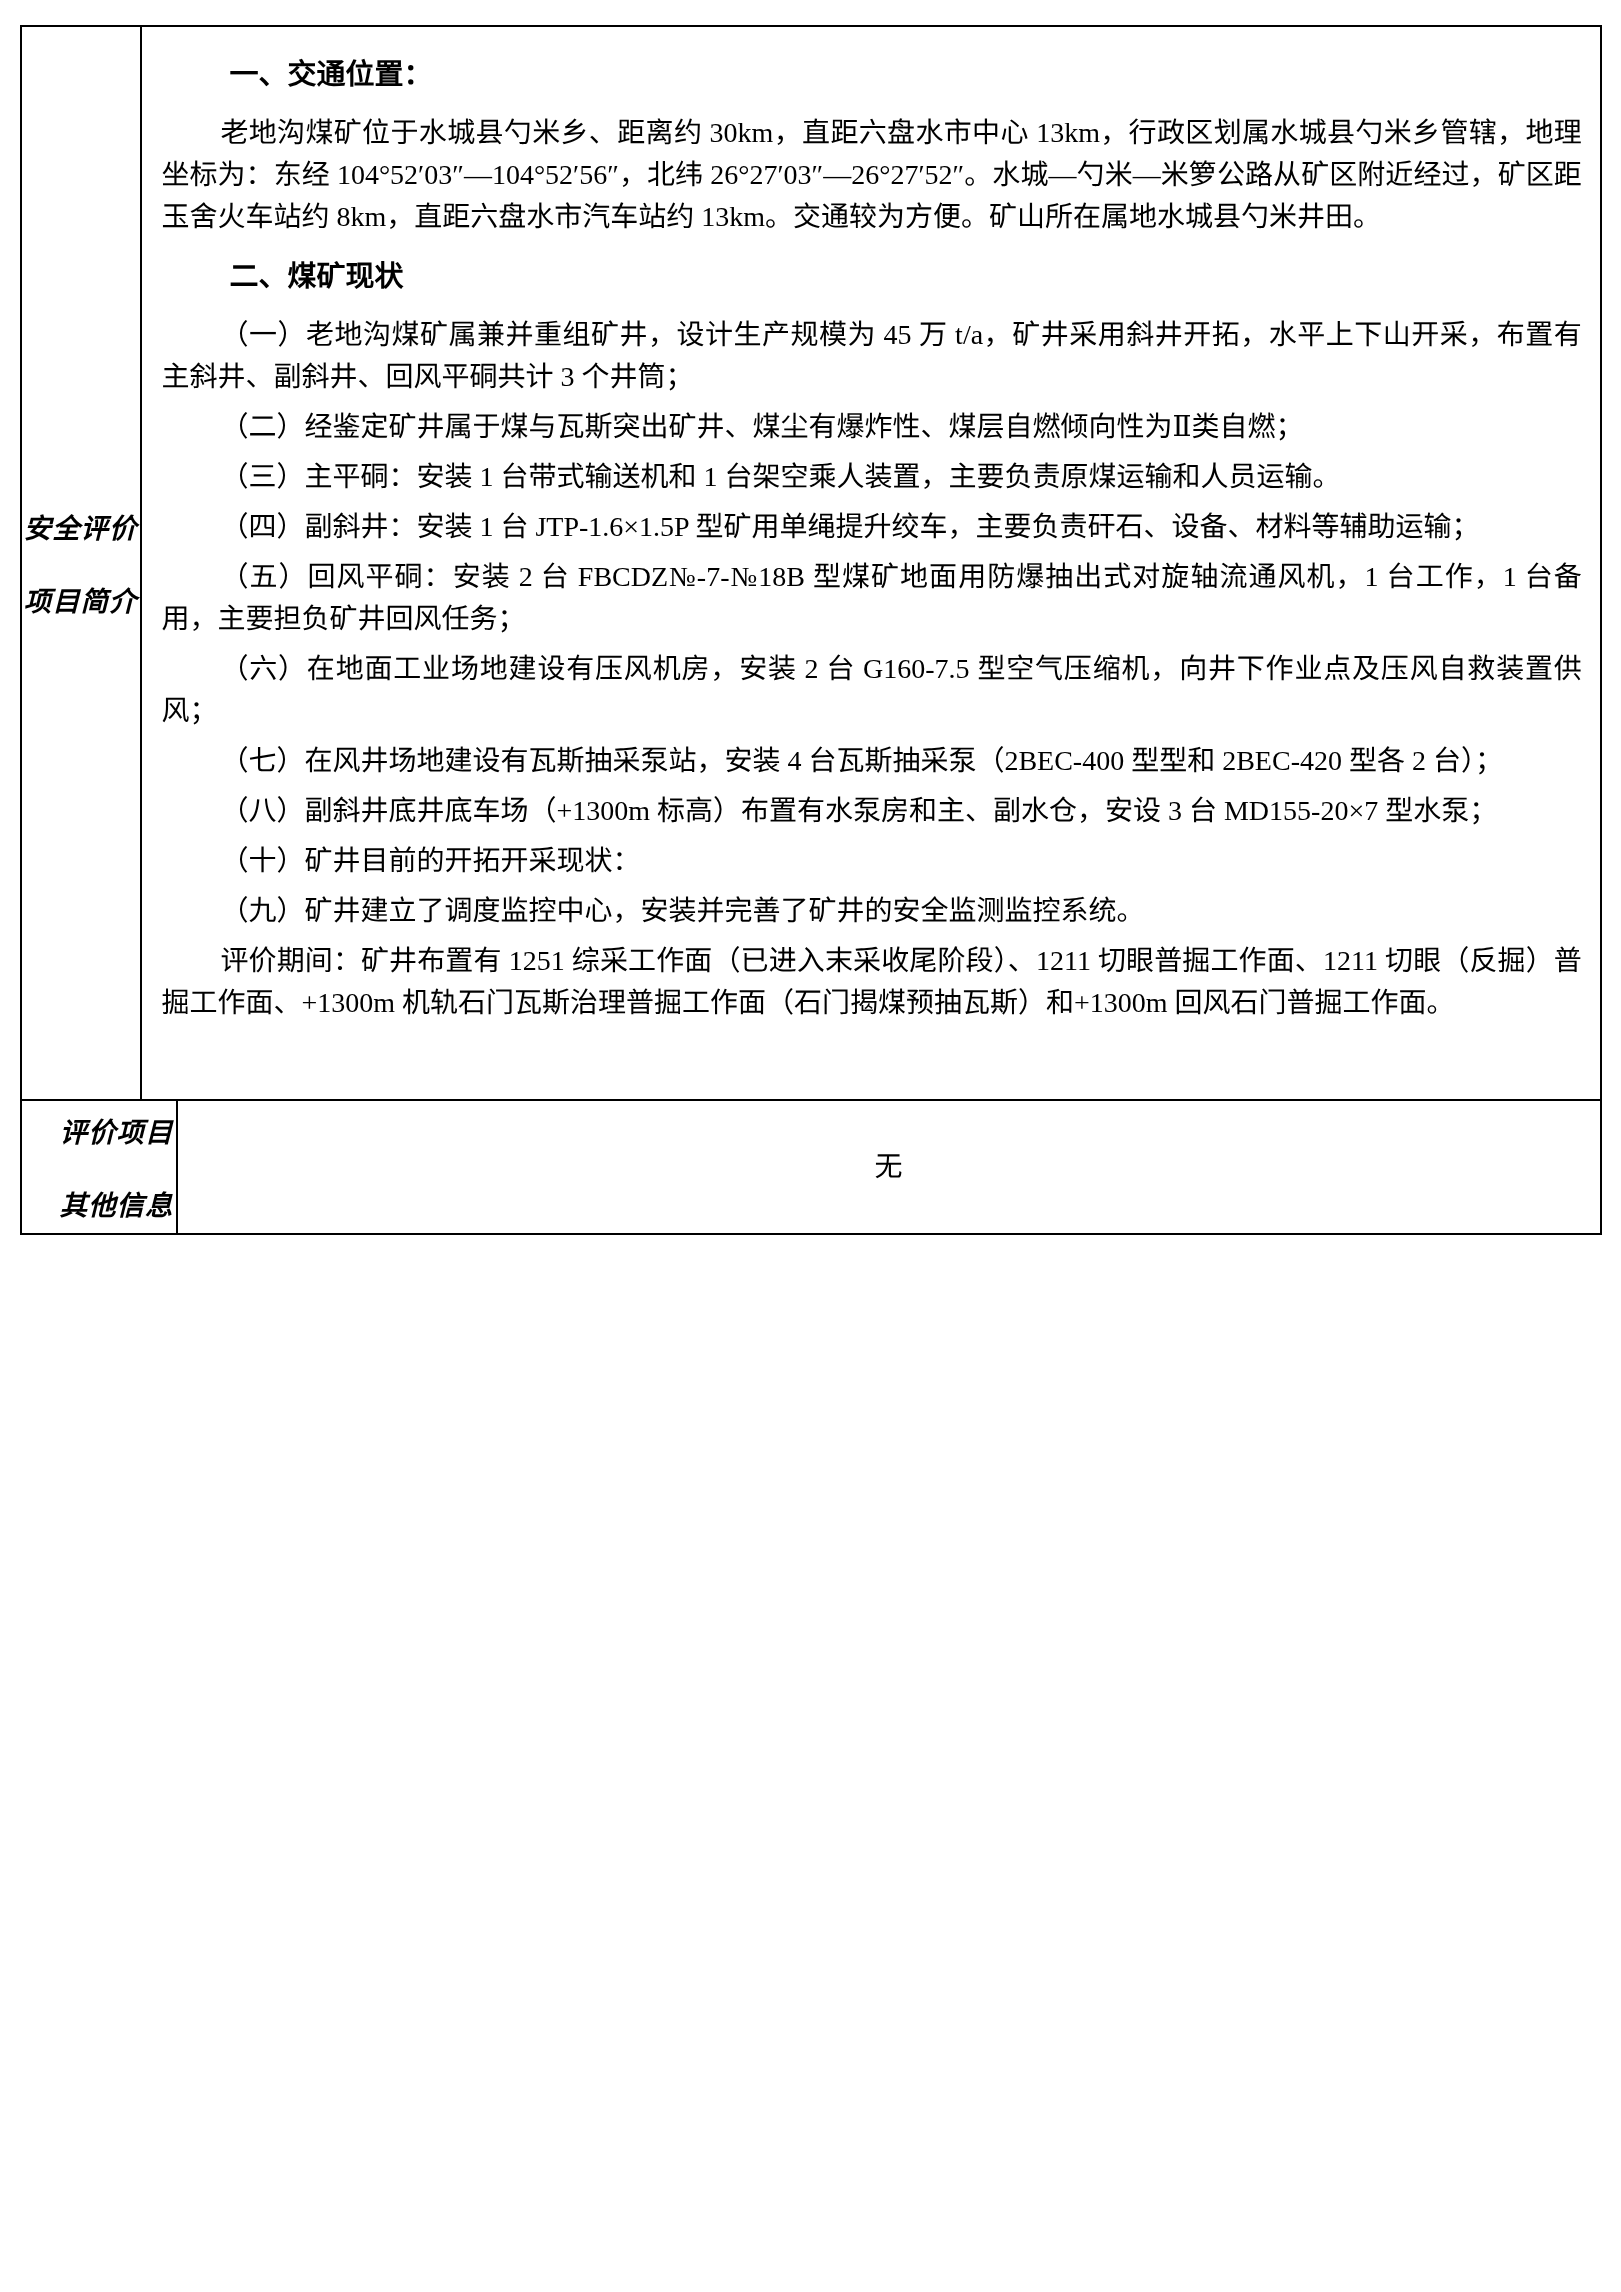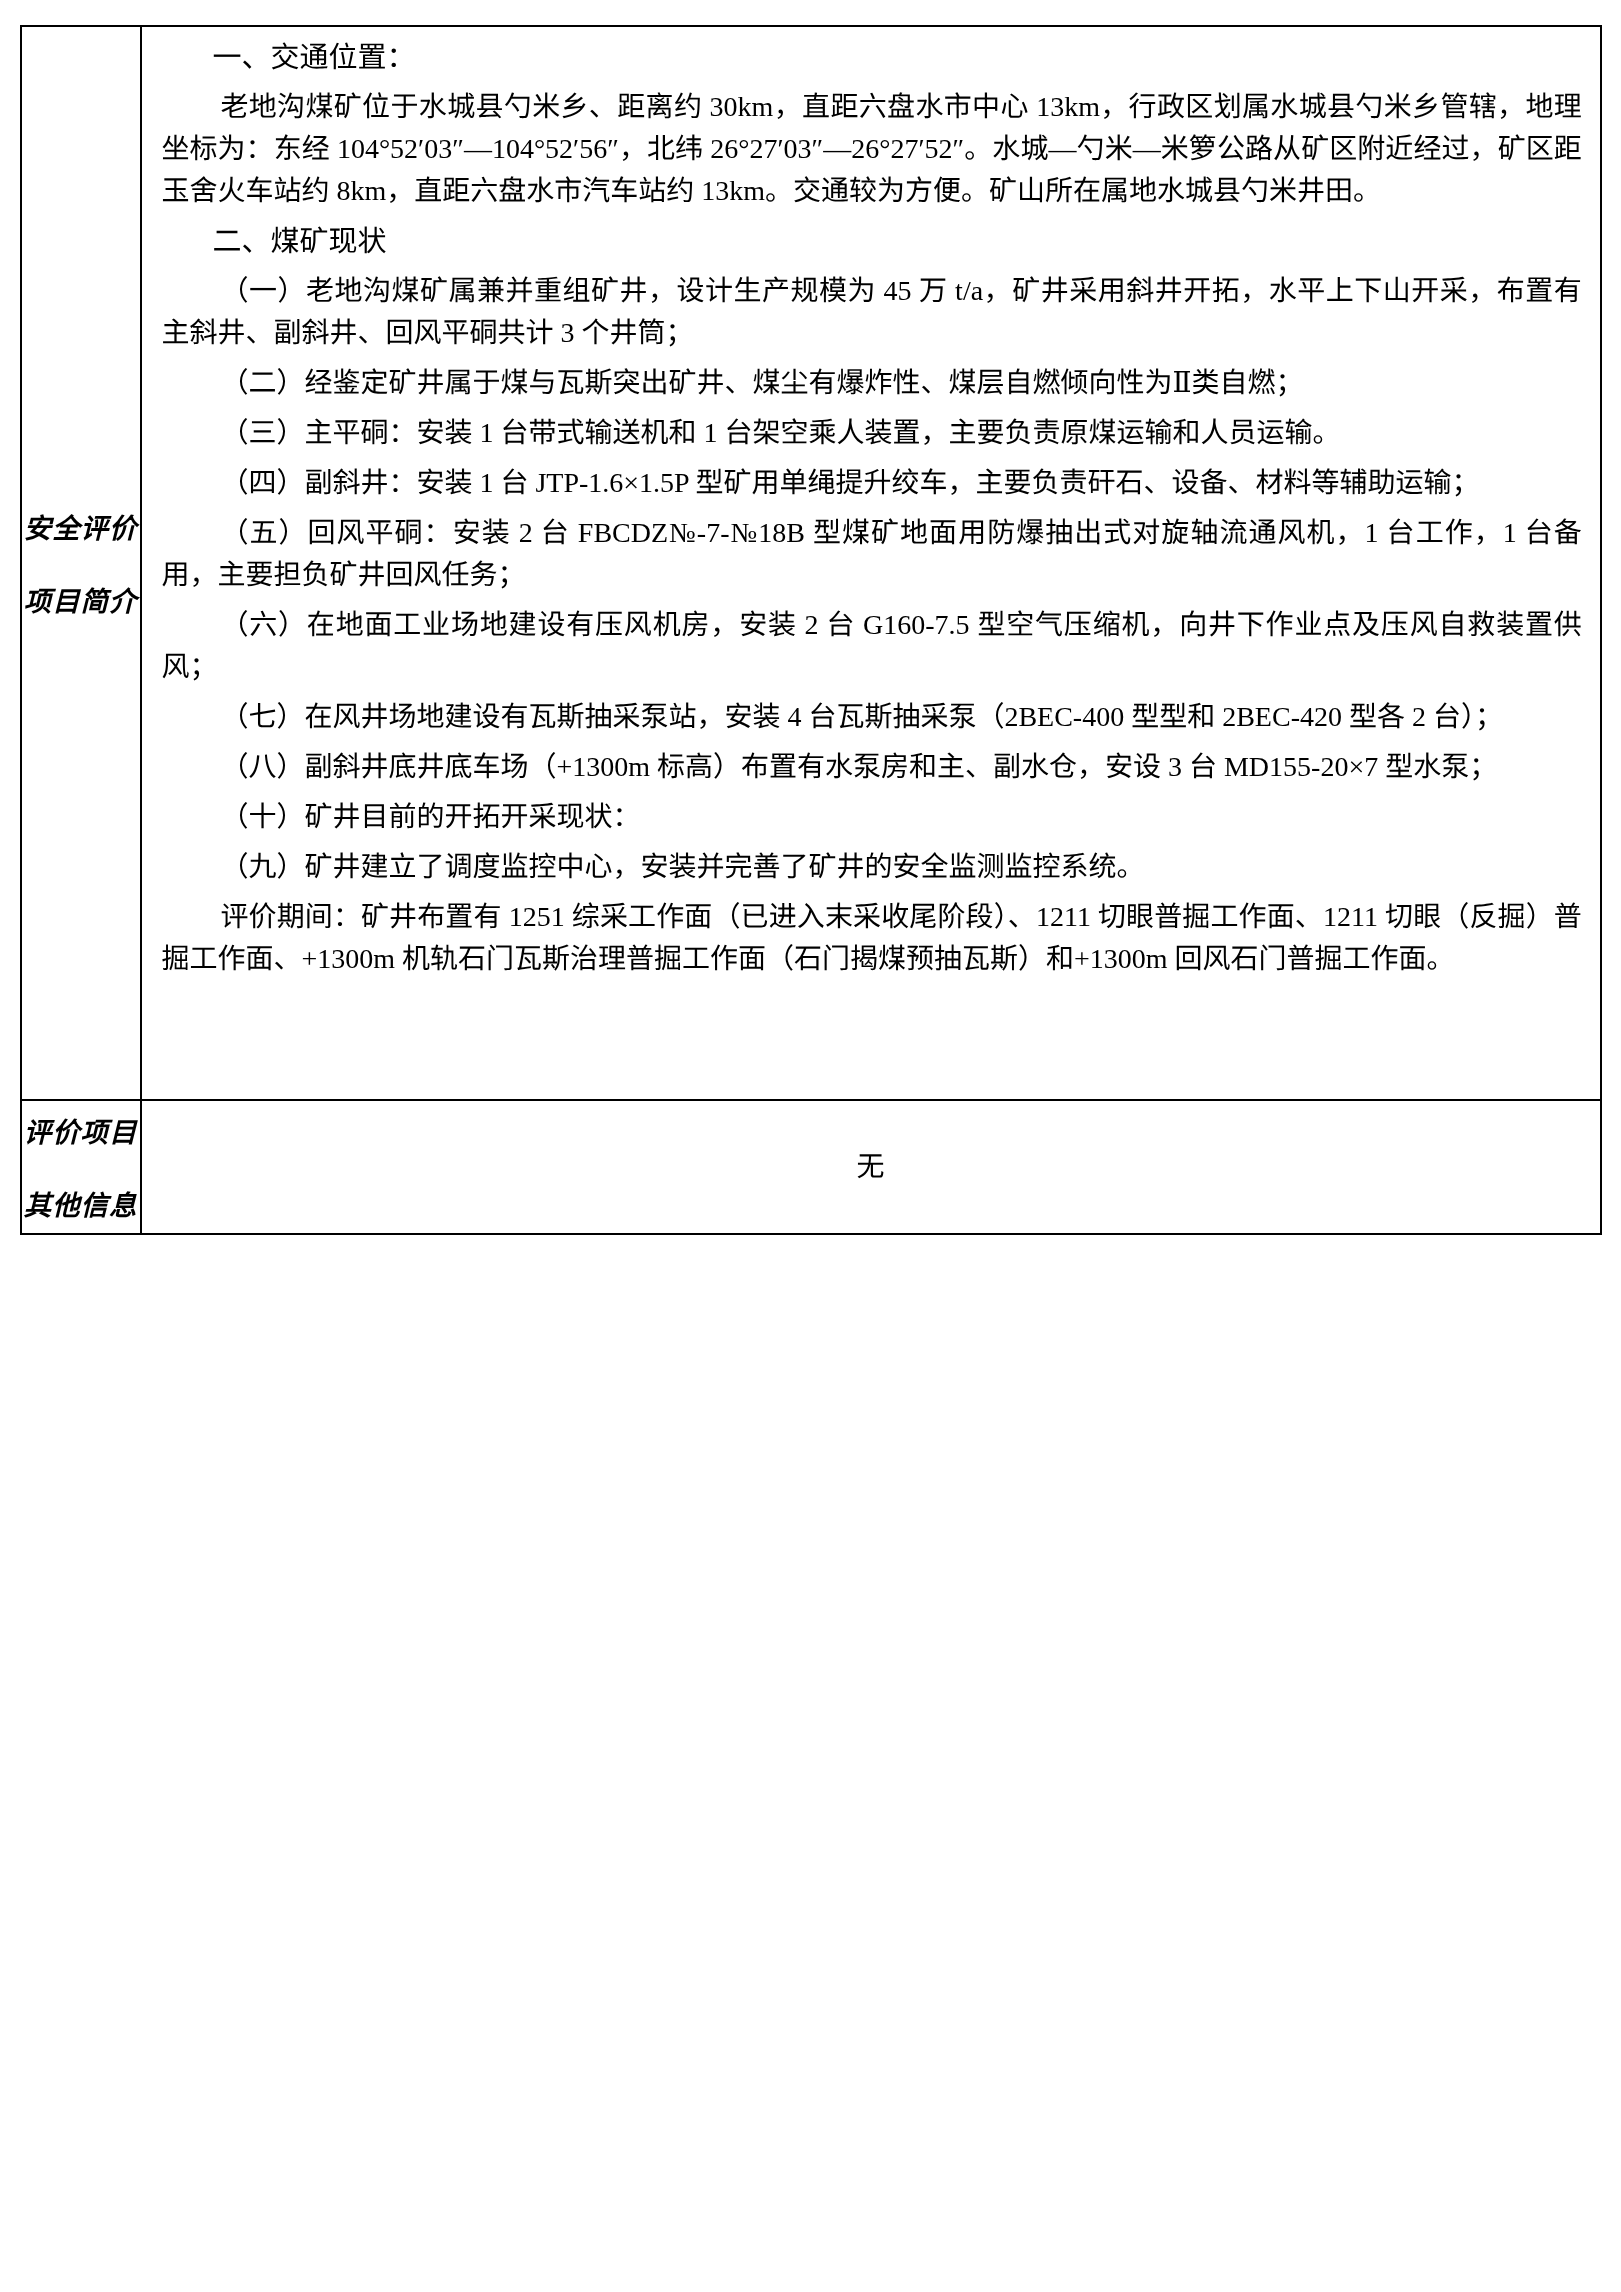--- a/index.html
+++ b/index.html
@@ -24,20 +24,21 @@
     border: 2.9px solid #000000;
     box-sizing: border-box;
     background: #ffffff;
   }
   .t-row {
     display: flex;
     box-sizing: border-box;
   }
   .t-row + .t-row {
     border-top: 2.9px solid #000000;
+    padding-left: 36px;
   }
   .label-cell {
     flex: 0 0 120px;
     width: 120px;
     border-right: 2.9px solid #000000;
     box-sizing: border-box;
     display: flex;
     flex-direction: column;
     justify-content: center;
     align-items: center;
@@ -57,24 +58,24 @@
     line-height: 42px;
     overflow: hidden;
   }
   .content-cell.center-cell {
     display: flex;
     align-items: center;
     justify-content: center;
     padding: 0;
   }
   .sec-heading {
-    margin: 0;
+    margin: 17px;
     text-indent: 59px;
     font-family: "Liberation Sans", "DejaVu Sans", sans-serif;
-    font-weight: normal;
+    font-weight: bold;
     font-size: 29px;
   }
   .sec-paragraph {
     margin: 8px;
     text-indent: 59px;
     text-align: justify;
     text-justify: inter-ideograph;
   }
   .none-value {
     font-size: 28px;

